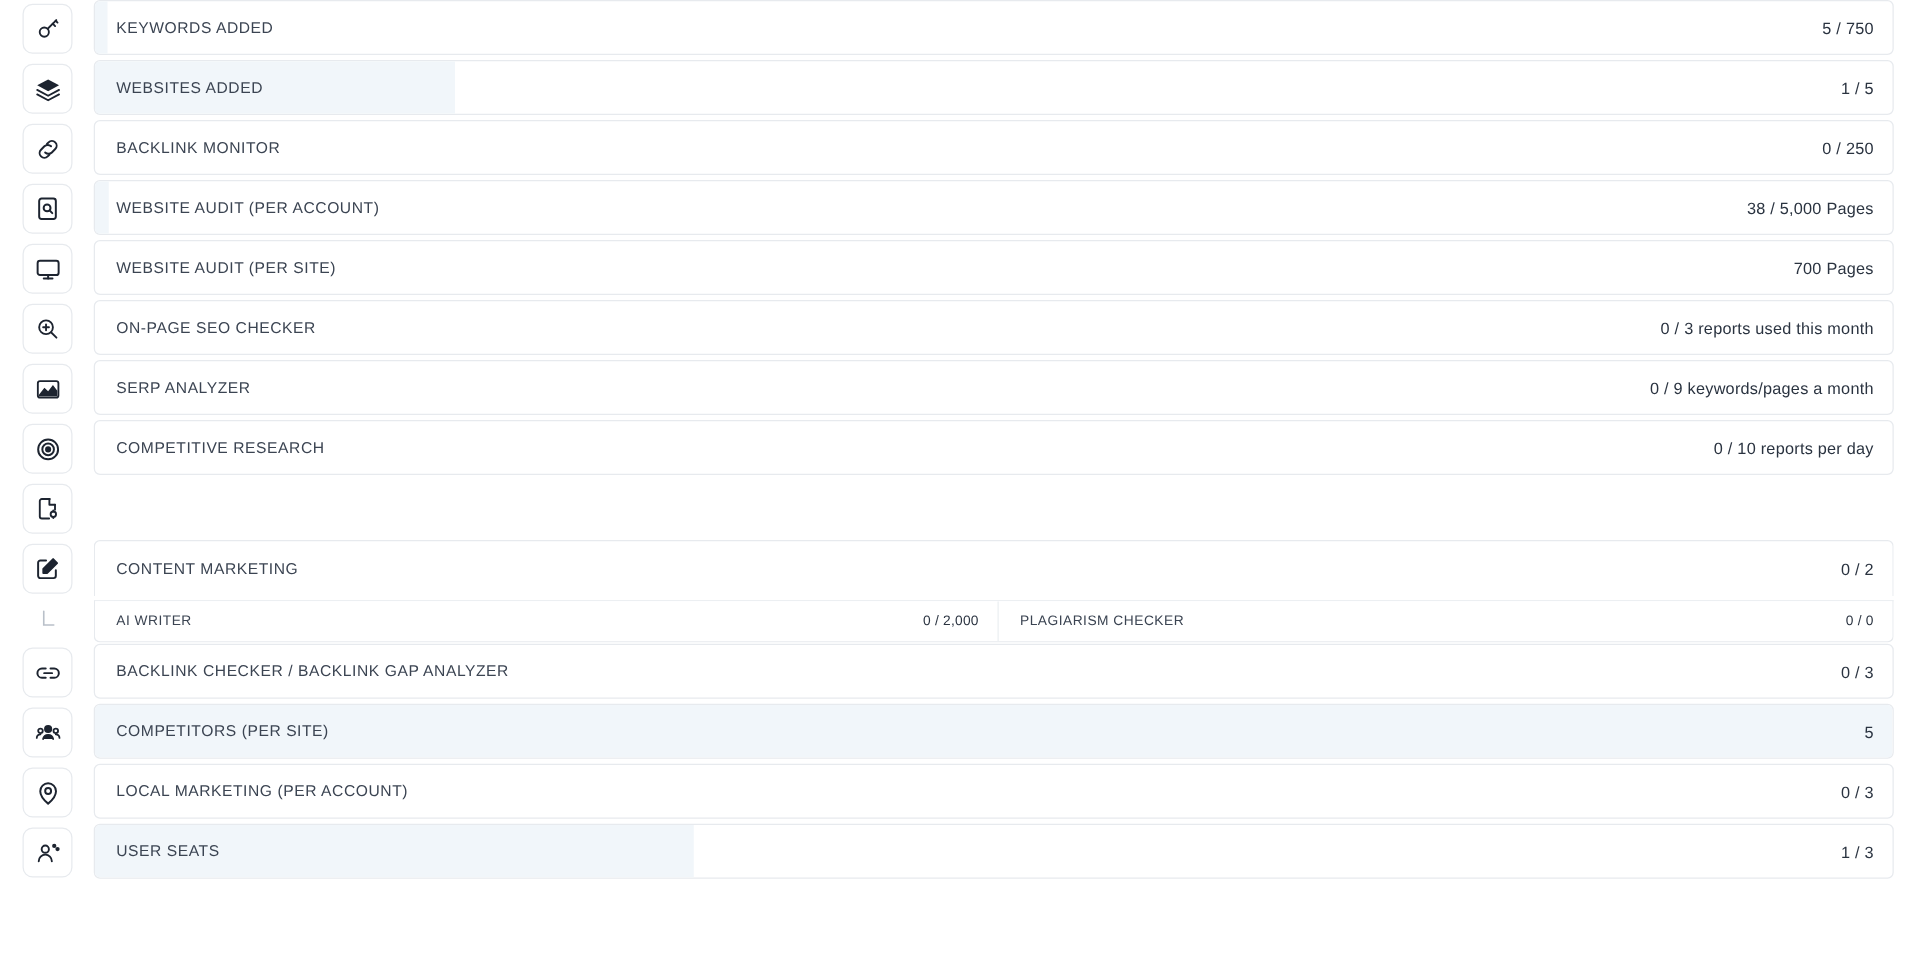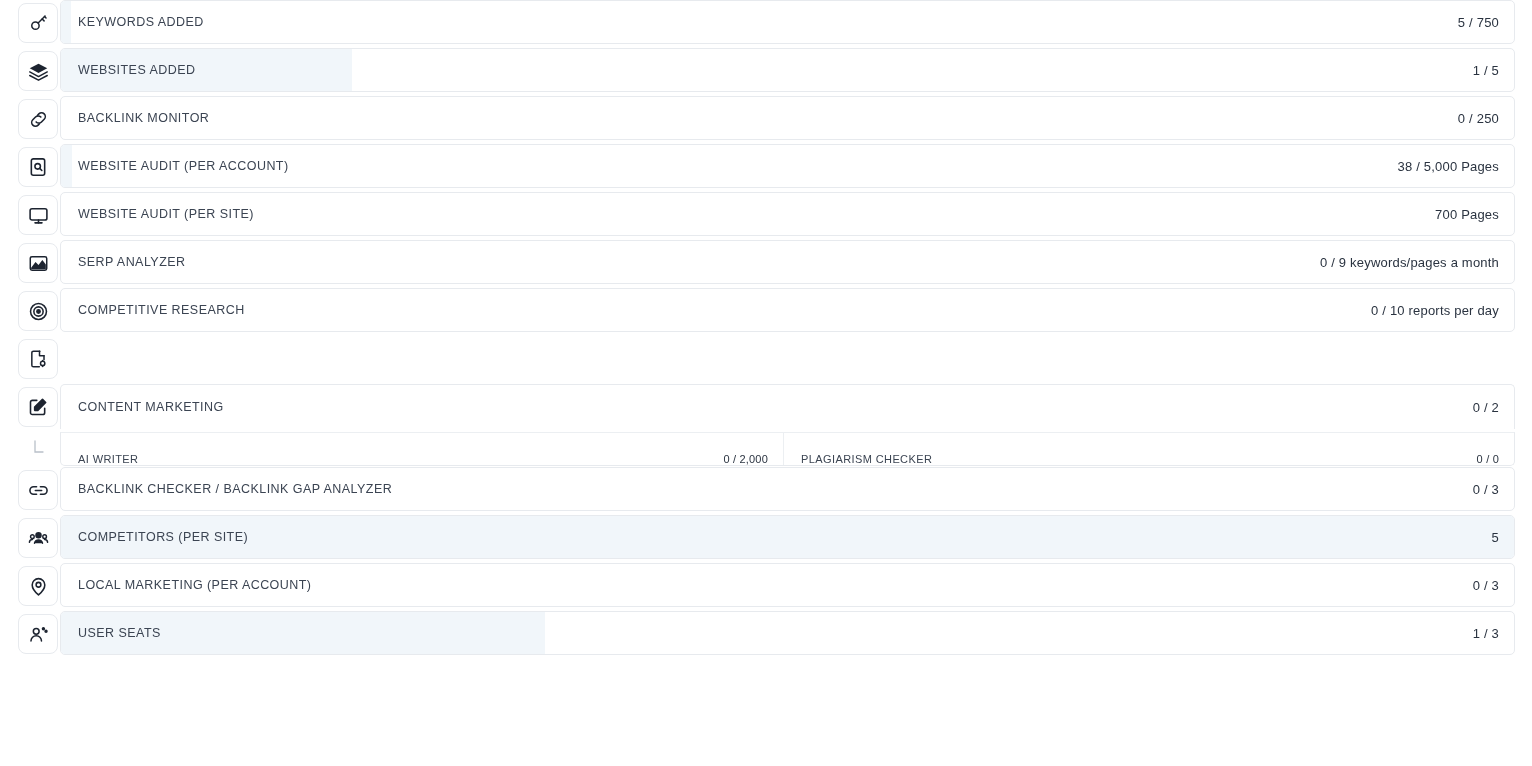--- a/index.html
+++ b/index.html
@@ -45,21 +45,21 @@
     display: flex;
     align-items: center;
     justify-content: center;
     background: transparent;
     border: none;
   }
   .tree-tile svg { display: block; }
 
   .bar-col {
     flex: 1;
-    margin-left: 2px;
+    margin-left: 17px;
     display: flex;
     flex-direction: column;
   }
 
   .bar {
     position: relative;
     height: 44px;
     border: 1px solid #e7eaee;
     border-radius: 5px;
     background: #ffffff;
@@ -107,21 +107,21 @@
     border: 1px solid #e7eaee;
     border-top: 1px solid #eceff2;
     border-bottom-left-radius: 5px;
     border-bottom-right-radius: 5px;
     background: #ffffff;
     overflow: hidden;
   }
   .sub-cell {
     position: relative;
     display: flex;
-    align-items: flex-end;
+    align-items: center;
     overflow: hidden;
     gap: 32px;
   }
   .sub-cell.first {
     width: 723px;
     min-width: 723px;
     border-right: 1px solid #eceff2;
   }
   .sub-cell.second { flex: 1; }
   .sub-fill {
@@ -224,20 +224,37 @@
           <rect x="2.4" y="4.2" width="19.2" height="13" rx="2.2"></rect>
           <line x1="12" y1="17.2" x2="12" y2="20.4"></line>
           <line x1="8" y1="20.4" x2="16" y2="20.4"></line>
         </svg>
       </div>
       <div class="bar-col">
         <div class="bar">
           <div class="bar-fill" style="width: 0%;"></div>
           <span class="bar-label">WEBSITE AUDIT (PER SITE)</span>
           <span class="bar-value">700 Pages</span>
+        </div>
+      </div>
+    </div>
+    <div class="usage-row">
+      <div class="icon-tile">
+        <svg width="20" height="20" viewBox="0 0 24 24" fill="none" stroke="#1d2430" stroke-width="1.8" stroke-linecap="round" stroke-linejoin="round">
+          <circle cx="10.6" cy="10.6" r="6.6"></circle>
+          <line x1="15.6" y1="15.6" x2="20.6" y2="20.6"></line>
+          <line x1="10.6" y1="7.8" x2="10.6" y2="13.4"></line>
+          <line x1="7.8" y1="10.6" x2="13.4" y2="10.6"></line>
+        </svg>
+      </div>
+      <div class="bar-col">
+        <div class="bar">
+          <div class="bar-fill" style="width: 0%;"></div>
+          <span class="bar-label">ON-PAGE SEO CHECKER</span>
+          <span class="bar-value">0 / 3 reports used this month</span>
         </div>
       </div>
     </div>
     <div class="usage-row">
       <div class="icon-tile">
         <svg width="21" height="21" viewBox="0 0 24 24" fill="none" stroke="#1d2430" stroke-width="1.7" stroke-linejoin="round">
           <rect x="2.6" y="4.4" width="18.8" height="15.2" rx="2"></rect>
           <path d="M3.6 16.8 L8.6 10.4 L12 13.6 L16.4 8 L20.4 13.2 L20.4 18.6 L3.6 18.6 Z" fill="#1d2430" stroke="none"></path>
         </svg>
       </div>

